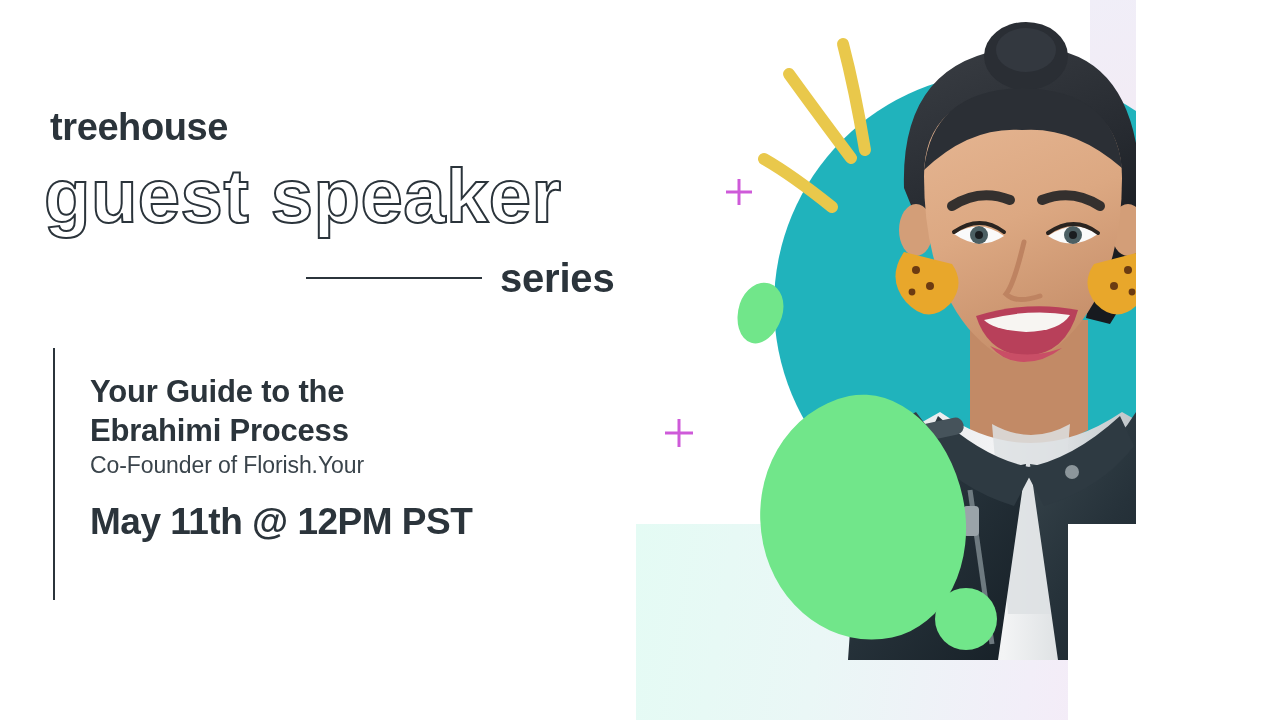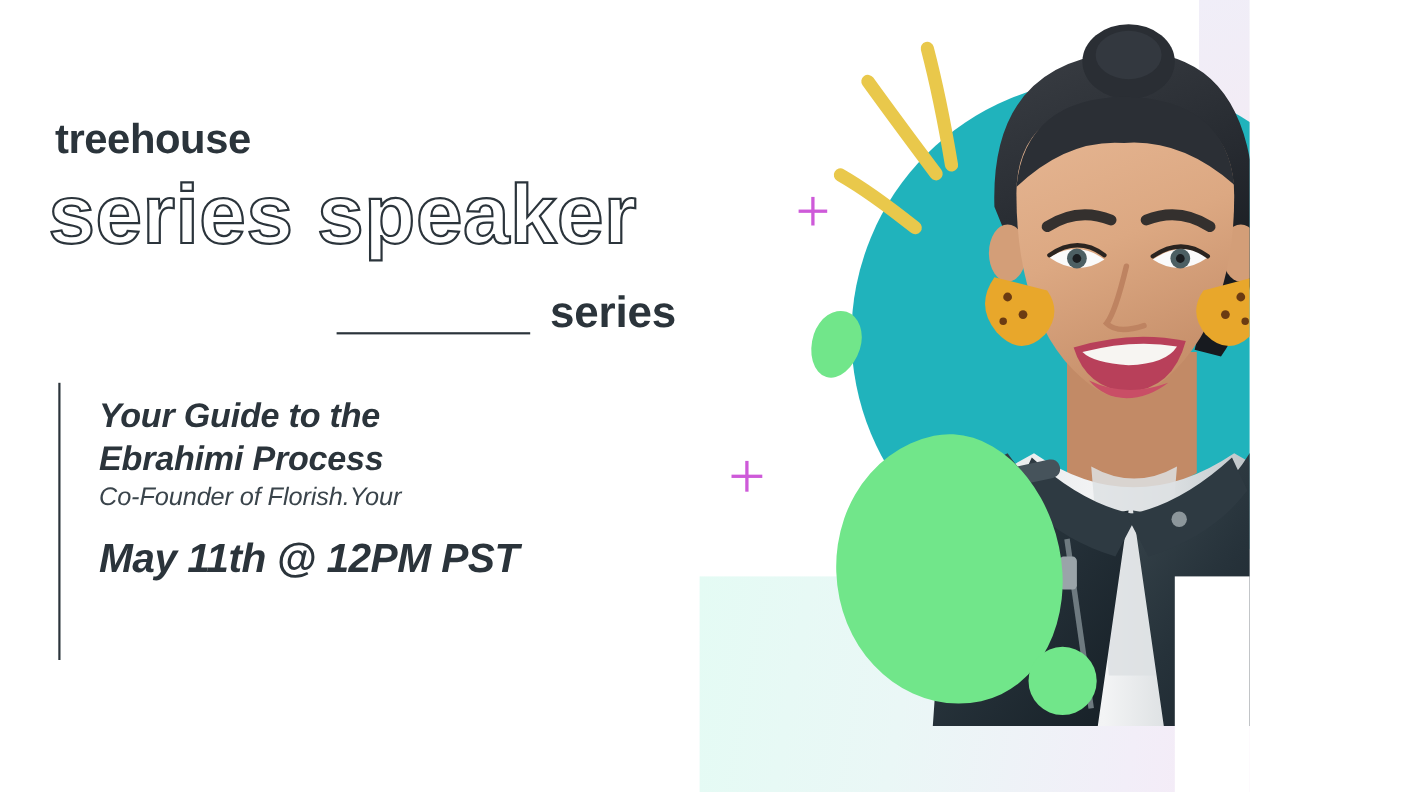--- a/index.html
+++ b/index.html
@@ -138,21 +138,21 @@
     -webkit-text-stroke: 2px #2B343B;
     white-space: nowrap;
   }
   .series-row {
     position: absolute;
     left: 306px;
     top: 252px;
     width: 316px;
     height: 52px;
     display: flex;
-    align-items: flex-end;
+    align-items: center;
     gap: 18px;
   }
   .series-rule {
     flex: 0 0 176px;
     height: 2px;
     background: #2B343B;
   }
   .series-word {
     font-size: 40px;
     font-weight: 700;
@@ -166,23 +166,22 @@
     left: 53px;
     top: 348px;
     width: 2px;
     height: 252px;
     background: #2B343B;
   }
 
   .info-block {
     position: absolute;
     left: 90px;
-    top: 358px;
+    top: 372px;
     width: 520px;
-    font-style: italic;
   }
   .talk-title {
     font-size: 31px;
     font-weight: 700;
     color: #2B343B;
     line-height: 1.26;
     letter-spacing: -0.2px;
     margin: 0;
   }
   .speaker-line {
@@ -329,21 +328,21 @@
     <g stroke="#CE5AD9" stroke-width="3" stroke-linecap="butt">
       <line x1="726" y1="192" x2="752" y2="192"></line>
       <line x1="739" y1="179" x2="739" y2="205"></line>
       <line x1="665" y1="433" x2="693" y2="433"></line>
       <line x1="679" y1="419" x2="679" y2="447"></line>
     </g>
   </svg>
 
   <div class="wordmark">treehouse</div>
 
-  <div class="outline-title">series speaker</div>
+  <div class="outline-title">guest speaker</div>
 
   <div class="series-row">
     <div class="series-rule"></div>
     <div class="series-word">series</div>
   </div>
 
   <div class="rule-vertical"></div>
 
   <div class="info-block">
     <p class="talk-title">

